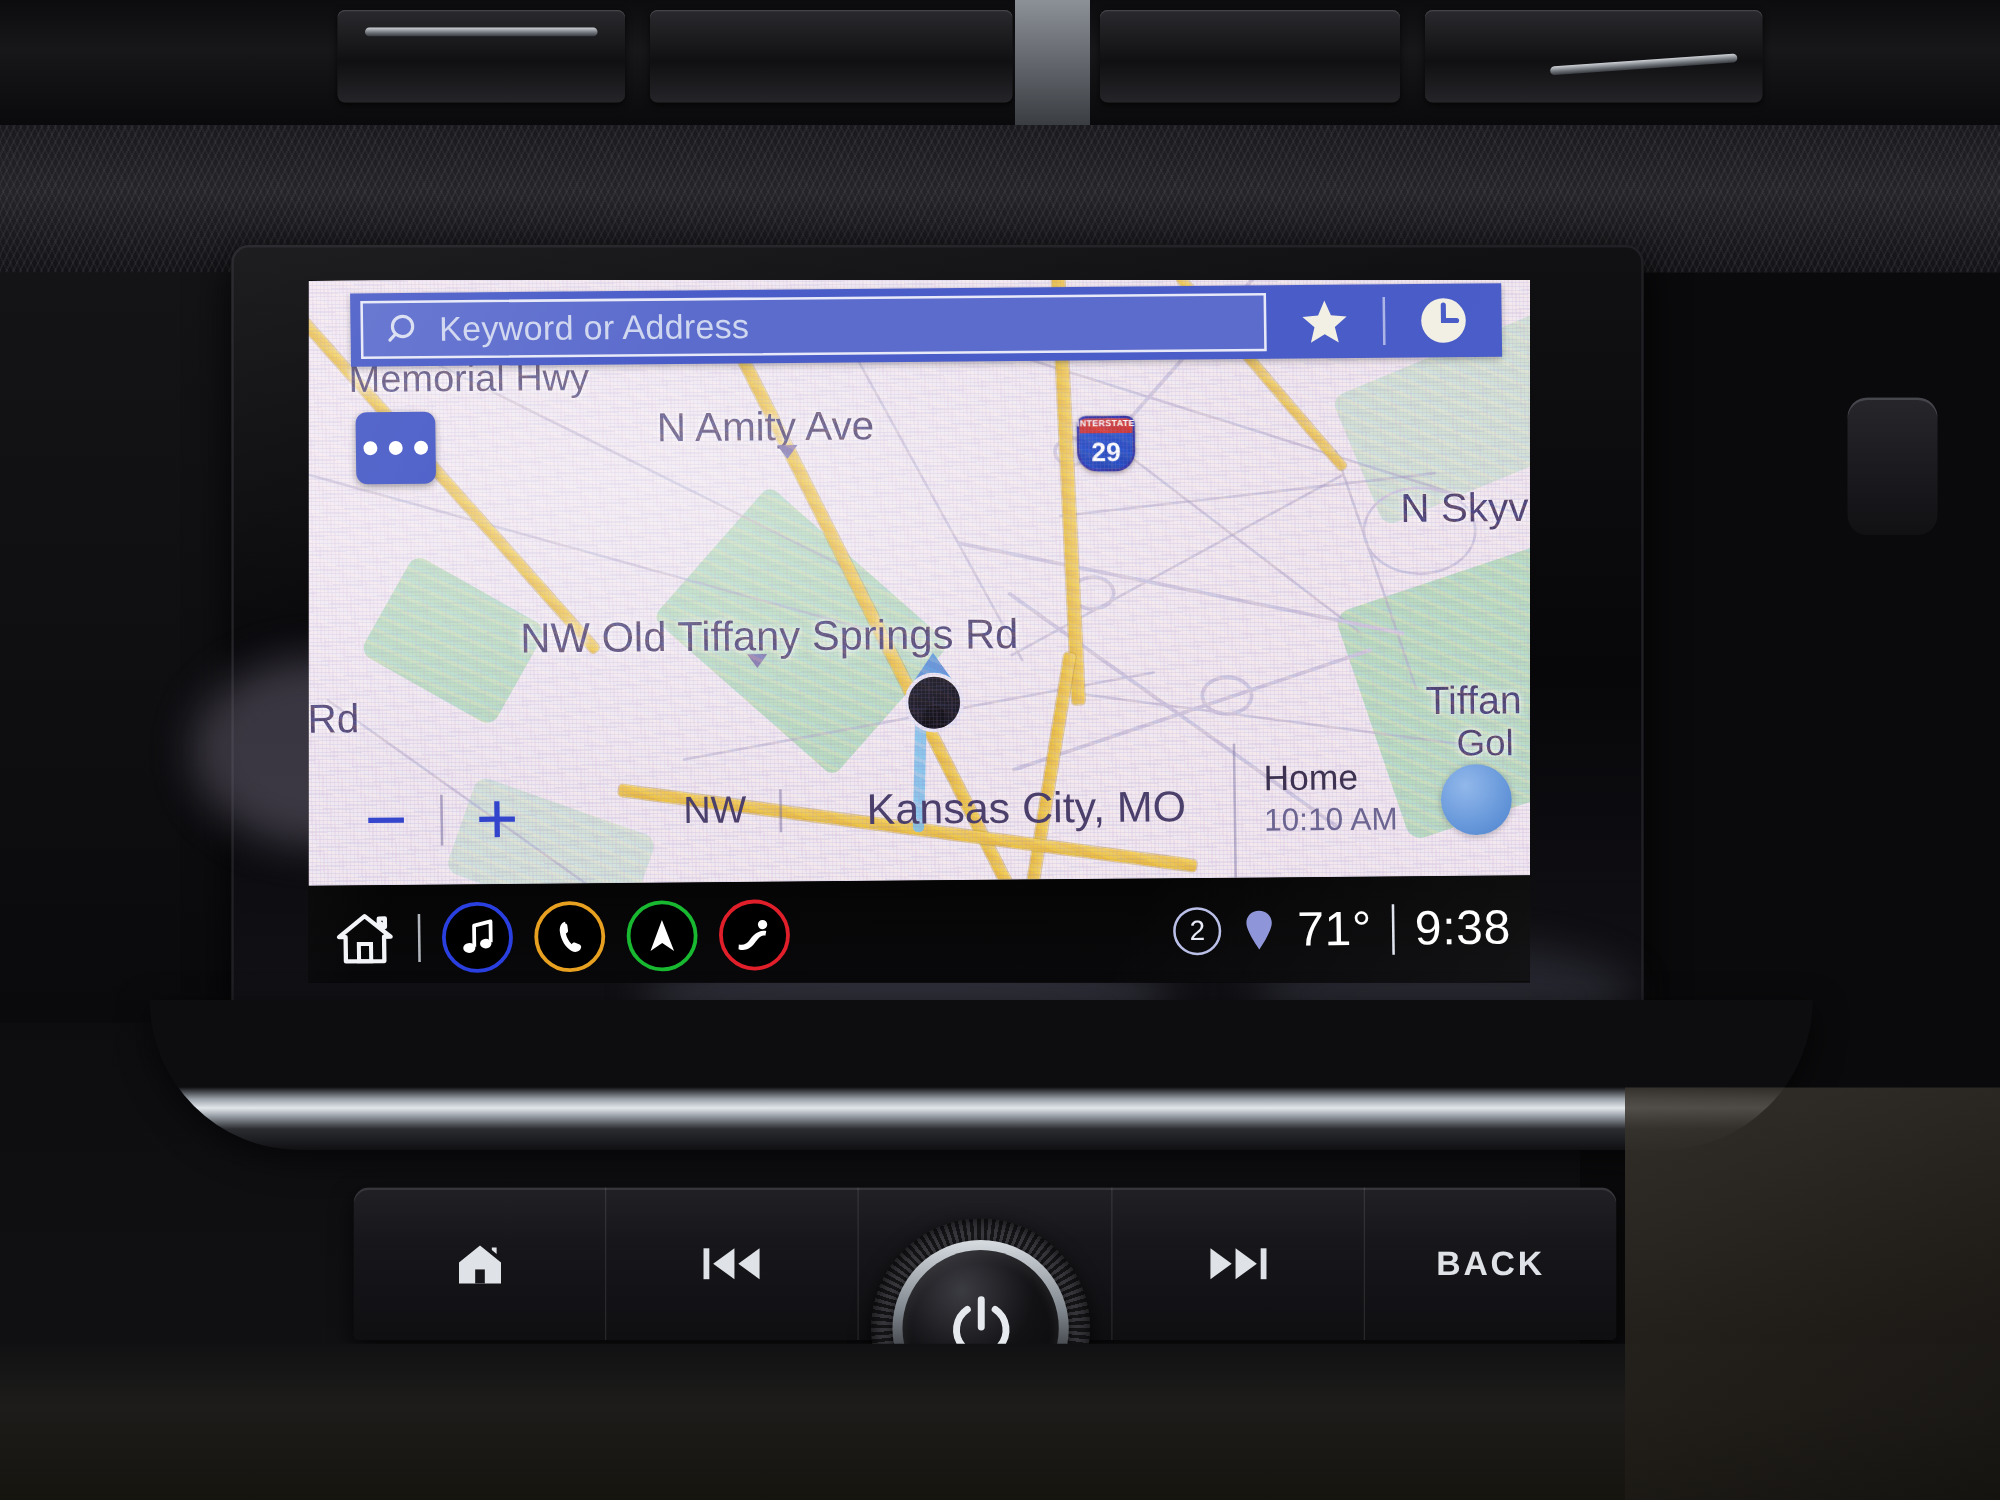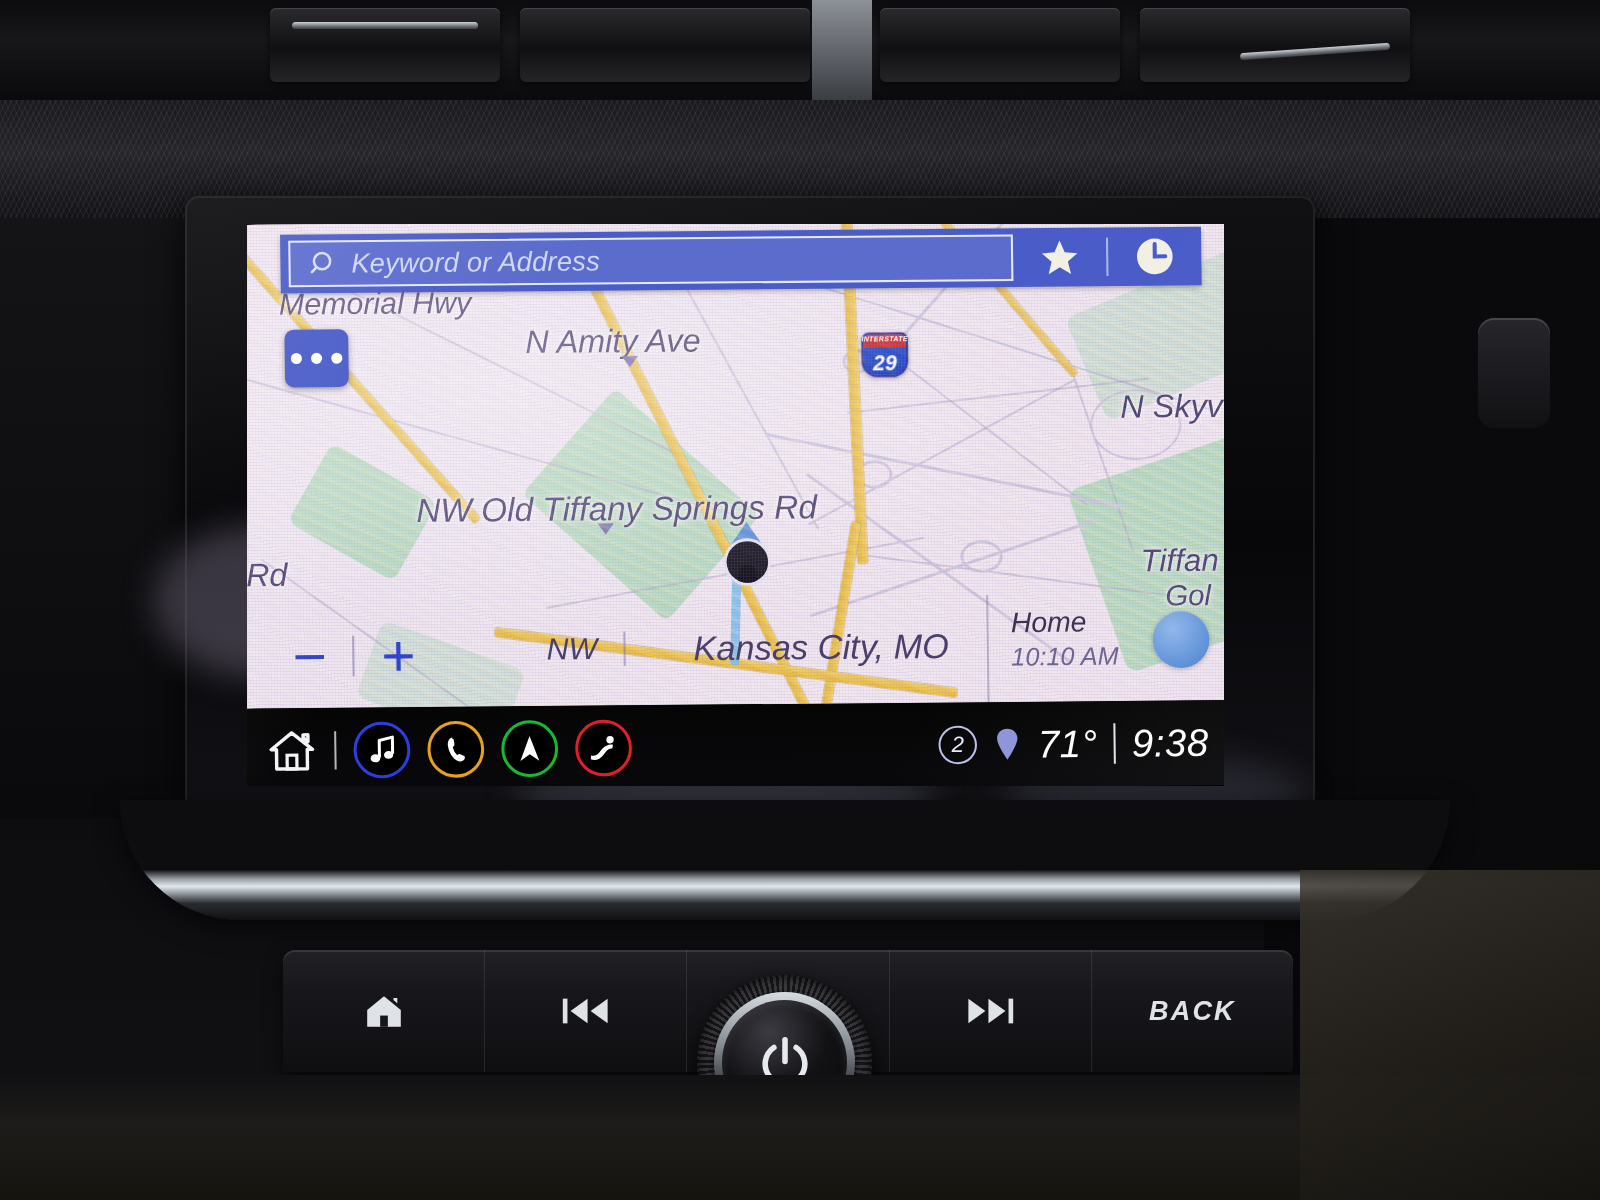--- a/index.html
+++ b/index.html
@@ -7,21 +7,20 @@
     width: 1600px; height: 1200px; overflow: hidden;
     background: #0a0a0c;
     font-family: "Liberation Sans", sans-serif;
   }
 
   
   #dash {
     position: relative; width: 1264px; height: 1200px;
     background:
       linear-gradient(180deg, #131316 0%, #1b1b1f 6%, #0e0e11 10%, #141418 16%, #111114 30%, #0c0c0f 60%, #121215 100%);
-    font-style: italic;
   }
 
   
   .vent-strip {
     position: absolute; left: 0; top: 0; width: 1600px; height: 100px;
     background: linear-gradient(180deg,#0c0c0e 0%, #17171a 40%, #0a0a0c 100%);
   }
   .vent-blade {
     position: absolute; top: 8px; height: 74px; border-radius: 6px;
     background: linear-gradient(180deg,#2a2a2e,#101012 55%,#252529);

